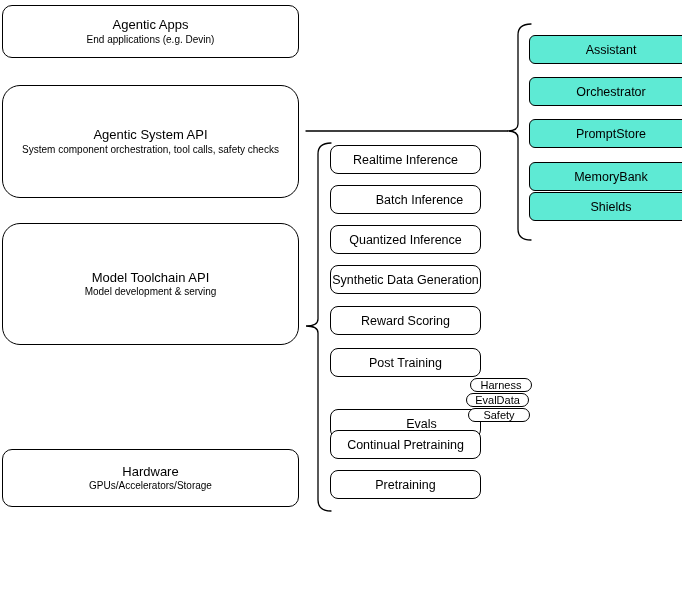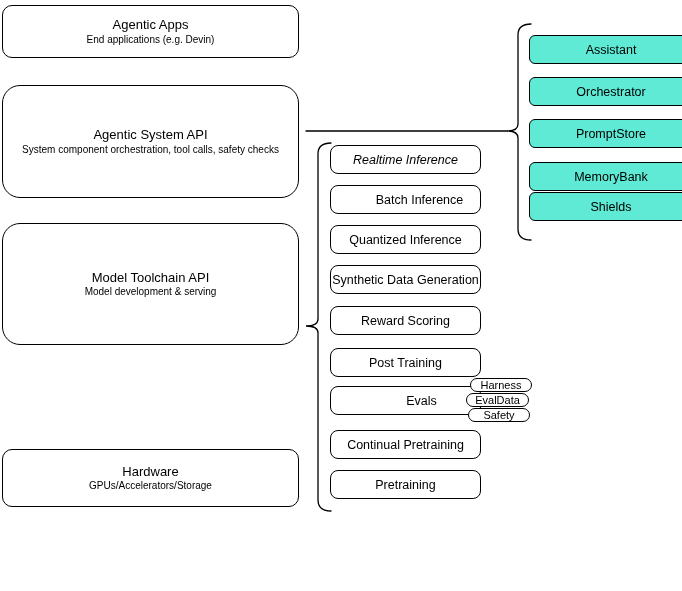--- a/index.html
+++ b/index.html
@@ -122,39 +122,39 @@
     <div class="panel-subtitle">Model development &amp; serving</div>
   </div>
 
 
   <div class="panel" style="left:2px; top:449px; width:297px; height:58px; border-radius:10px;">
     <div class="panel-title">Hardware</div>
     <div class="panel-subtitle">GPUs/Accelerators/Storage</div>
   </div>
 
 
-  <div class="service-box" style="top:145px;font-style:italic;">
+  <div class="service-box" style="top:145px;">
     <span>Realtime Inference</span>
   </div>
   <div class="service-box" style="top:185px;padding-left:28px;">
     <span>Batch Inference</span>
   </div>
   <div class="service-box" style="top:225px;">
     <span>Quantized Inference</span>
   </div>
   <div class="service-box" style="top:265px;">
     <span>Synthetic Data Generation</span>
   </div>
   <div class="service-box" style="top:306px;">
     <span>Reward Scoring</span>
   </div>
   <div class="service-box" style="top:348px;">
     <span>Post Training</span>
   </div>
-  <div class="service-box" style="top:386px;padding-left:32px;">
+  <div class="service-box" style="top:409px;padding-left:32px;">
     <span>Evals</span>
   </div>
   <div class="service-box" style="top:430px;">
     <span>Continual Pretraining</span>
   </div>
   <div class="service-box" style="top:470px;">
     <span>Pretraining</span>
   </div>
 
   <div class="tag-pill" style="left:470px; top:378px; width:62px;">

